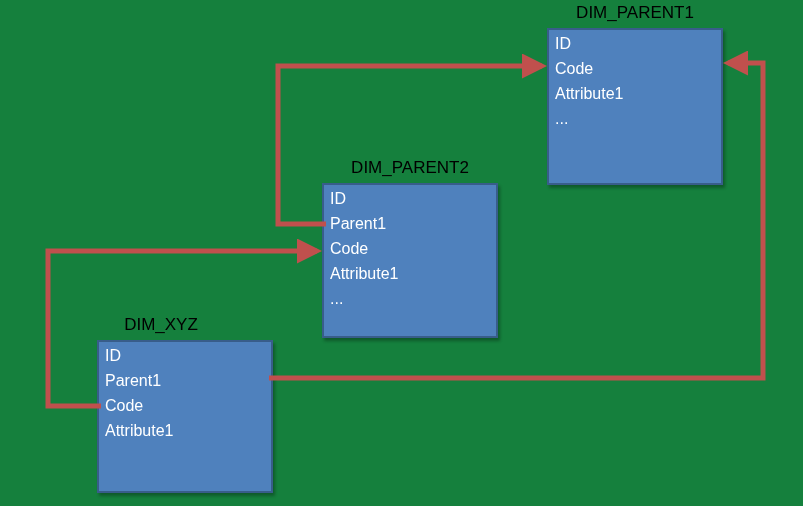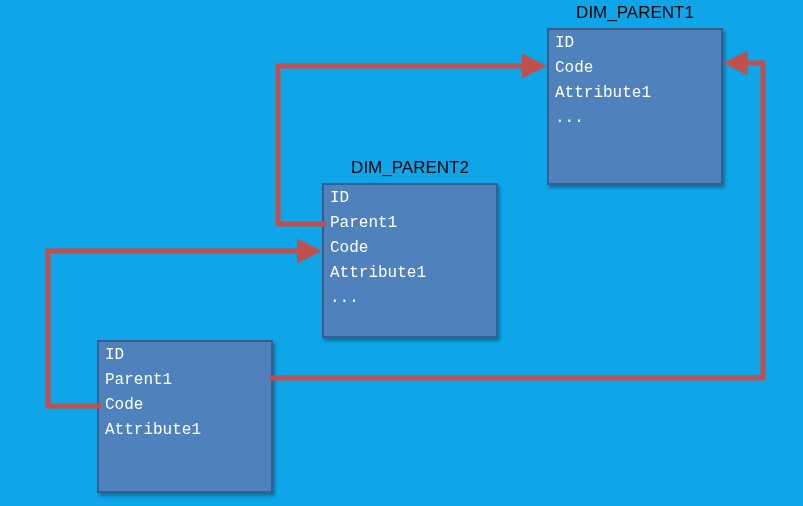--- a/index.html
+++ b/index.html
@@ -5,21 +5,21 @@
   * { margin: 0; padding: 0; box-sizing: border-box; }
   html, body {
     width: 803px; height: 506px;
     background: #ffffff;
     font-family: "Liberation Sans", sans-serif;
     overflow: hidden;
   }
   .canvas {
     position: relative;
     width: 803px; height: 506px;
-    background: #0ea5e9;
+    background: #15803d;
   }
   .table-title {
     position: absolute;
     text-align: center;
     font-size: 17px;
     color: var(--title-text, #000000);
     white-space: nowrap;
   }
   .table-box {
     position: absolute;
@@ -28,21 +28,20 @@
     box-shadow: 2px 3px 3px rgba(0,0,0,0.3);
     padding: 1px 6px;
     color: var(--field-text, #ffffff);
     font-size: 16px;
     overflow: hidden;
   }
   .field {
     height: 25px;
     line-height: 25px;
     white-space: nowrap;
-    font-family: Liberation Mono, monospace;
   }
   svg.arrows {
     position: absolute;
     left: 0; top: 0;
     pointer-events: none;
   }
   .arrow-path {
     fill: none;
     stroke: var(--arrow, #C0504D);
     stroke-width: 5;
@@ -65,20 +64,21 @@
 
   <div class="table-title" style="left:322px; top:158px; width:176px;text-align:center;">DIM_PARENT2</div>
   <div class="table-box" style="left:322px; top:183px; width:176px; height:155px;">
     <div class="field">ID</div>
     <div class="field">Parent1</div>
     <div class="field">Code</div>
     <div class="field">Attribute1</div>
     <div class="field">...</div>
   </div>
 
+  <div class="table-title" style="left:73px; top:315px; width:176px;">DIM_XYZ</div>
   <div class="table-box" style="left:97px; top:340px; width:176px; height:153px;">
     <div class="field">ID</div>
     <div class="field">Parent1</div>
     <div class="field">Code</div>
     <div class="field">Attribute1</div>
   </div>
 
   <svg class="arrows" width="803" height="506" viewBox="0 0 803 506">
     <defs>
       <marker id="ah" viewBox="0 0 10 10" refX="8" refY="5" markerWidth="5" markerHeight="5" orient="auto">

